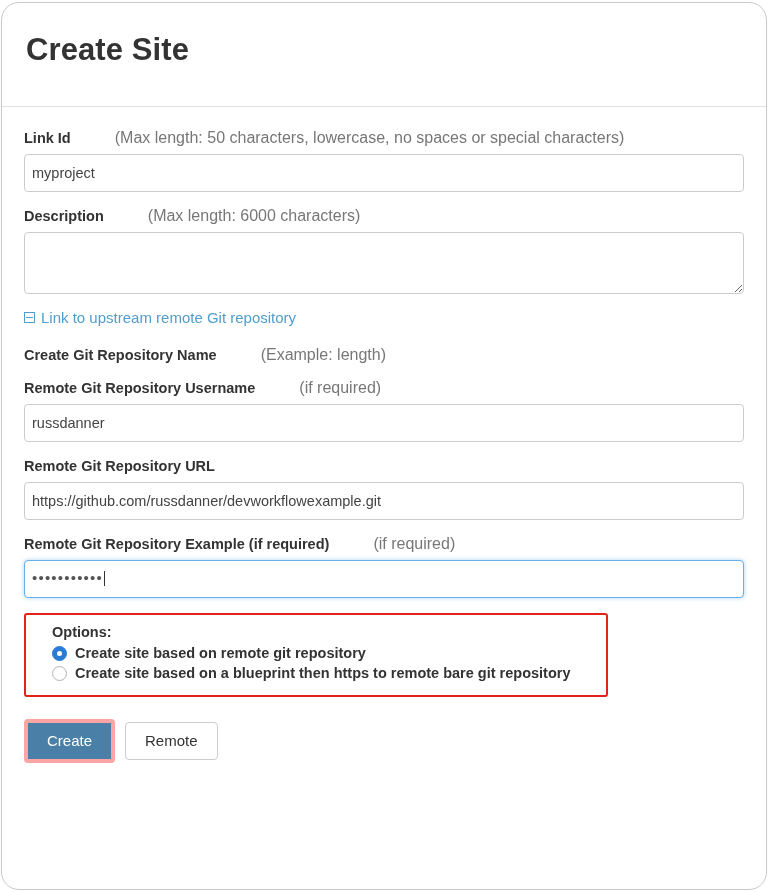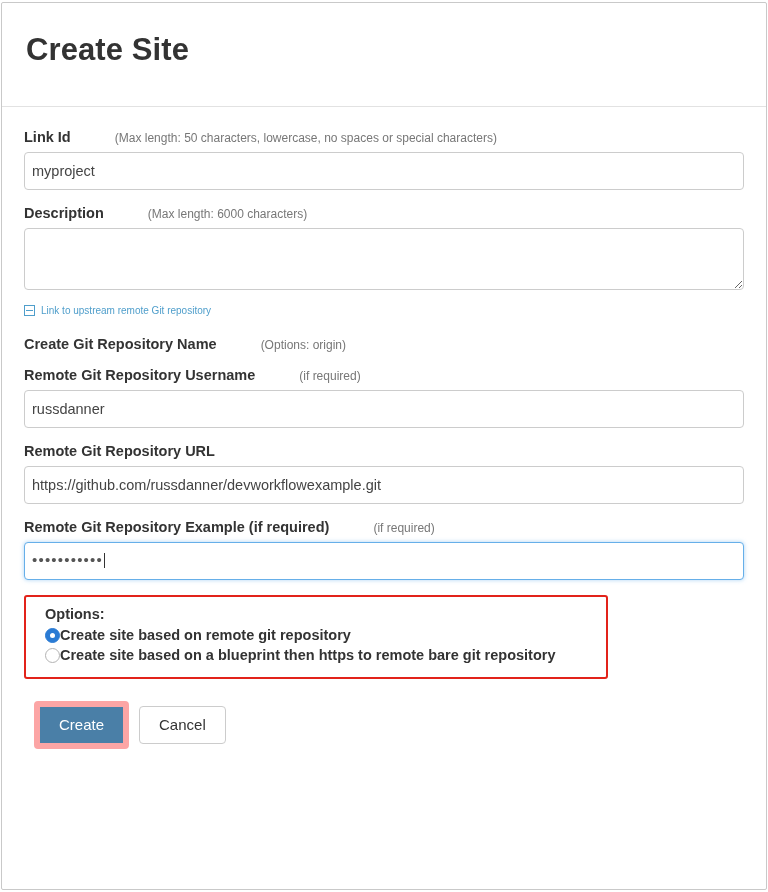--- a/index.html
+++ b/index.html
@@ -22,21 +22,21 @@
     background: #ffffff;
   }
   .dialog {
     position: absolute;
     left: 1px;
     top: 2px;
     width: 766px;
     height: 888px;
     box-sizing: border-box;
     border: 1px solid #c9c9c9;
-    border-radius: 2px;
+    border-radius: 18px;
     background: #ffffff;
     overflow: hidden;
   }
   .dialog-header {
     height: 104px;
     box-sizing: border-box;
     border-bottom: 1px solid #e2e2e2;
     padding: 30px 24px 0 24px;
   }
   .dialog-title {
@@ -54,21 +54,21 @@
   }
   .field-label {
     font-size: 14.5px;
     font-weight: bold;
     color: #333333;
     margin-bottom: 7px;
     display: block;
   }
   .field-hint {
     font-weight: normal;
-    font-size: 12px;
+    font-size: 16px;
     color: #777777;
     padding-left: 40px;
   }
   .text-input {
     display: block;
     width: 100%;
     box-sizing: border-box;
     height: 38px;
     padding: 8px 7px;
     font-size: 14.5px;
@@ -118,53 +118,54 @@
   .collapse-box::before {
     content: "";
     position: absolute;
     left: 1px;
     right: 1px;
     top: 4px;
     height: 1px;
     background: #4f9ecb;
   }
   .collapse-link {
-    font-size: 10px;
+    font-size: 15px;
     color: #4f9ecb;
   }
   .password-dots {
     letter-spacing: 1.2px;
     font-size: 15px;
     color: #555555;
   }
   .caret {
     display: inline-block;
     width: 1px;
     height: 15px;
     background: #333333;
     vertical-align: -3px;
     margin-left: 1px;
   }
   .options-box {
     margin-top: 12px;
     border: 2px solid #e2231a;
     border-radius: 3px;
-    padding: 9px 10px 10px 19px;
+    padding: 9px 10px 10px 26px;
     width: 584px;
     box-sizing: border-box;
   }
   .options-title {
     font-size: 14.5px;
     font-weight: bold;
     color: #333333;
     margin-bottom: 5px;
   }
   .radio-row {
     display: flex;
     align-items: center;
+    gap: 8px;
     margin: 4px 0;
     cursor: pointer;
   }
   .radio {
     width: 15px;
     height: 15px;
     border-radius: 50%;
     border: 1px solid #b3b3b3;
     background: #ffffff;
     box-sizing: border-box;
@@ -199,23 +200,22 @@
   .btn {
     font-family: "Liberation Sans", sans-serif;
     font-size: 15px;
     padding: 9px 19px;
     border-radius: 4px;
     cursor: pointer;
     line-height: 1.2;
   }
   .btn-primary {
     background: #4a7fa7;
-    border: 6px solid #fca5a5;
+    border: 4px solid #fca5a5;
     color: #ffffff;
-    margin-left: 10px;
   }
   .btn-default {
     background: #ffffff;
     border: 1px solid #cccccc;
     color: #333333;
   }
 </style>
 </head>
 <body>
 
@@ -245,21 +245,21 @@
       </div>
 
       <div class="collapse-row">
         <span class="collapse-box"></span>
         <span class="collapse-link">Link to upstream remote Git repository</span>
       </div>
 
       <div class="field">
         <label class="field-label">
           <span>Create Git Repository Name</span>
-          <span class="field-hint">(Options: origin)</span>
+          <span class="field-hint">(Example: length)</span>
         </label>
       </div>
 
       <div class="field">
         <label class="field-label">
           <span>Remote Git Repository Username</span>
           <span class="field-hint">(if required)</span>
         </label>
         <input class="text-input" type="text" value="russdanner" style="">
       </div>
@@ -291,18 +291,18 @@
         </div>
 
         <div class="radio-row">
           <span class="radio"></span>
           <span class="radio-label">Create site based on a blueprint then https to remote bare git repository</span>
         </div>
       </div>
 
       <div class="button-row">
         <button class="btn btn-primary">Create</button>
-        <button class="btn btn-default">Cancel</button>
+        <button class="btn btn-default">Remote</button>
       </div>
 
     </div>
   </div>
 </div>
 
 </body></html>

